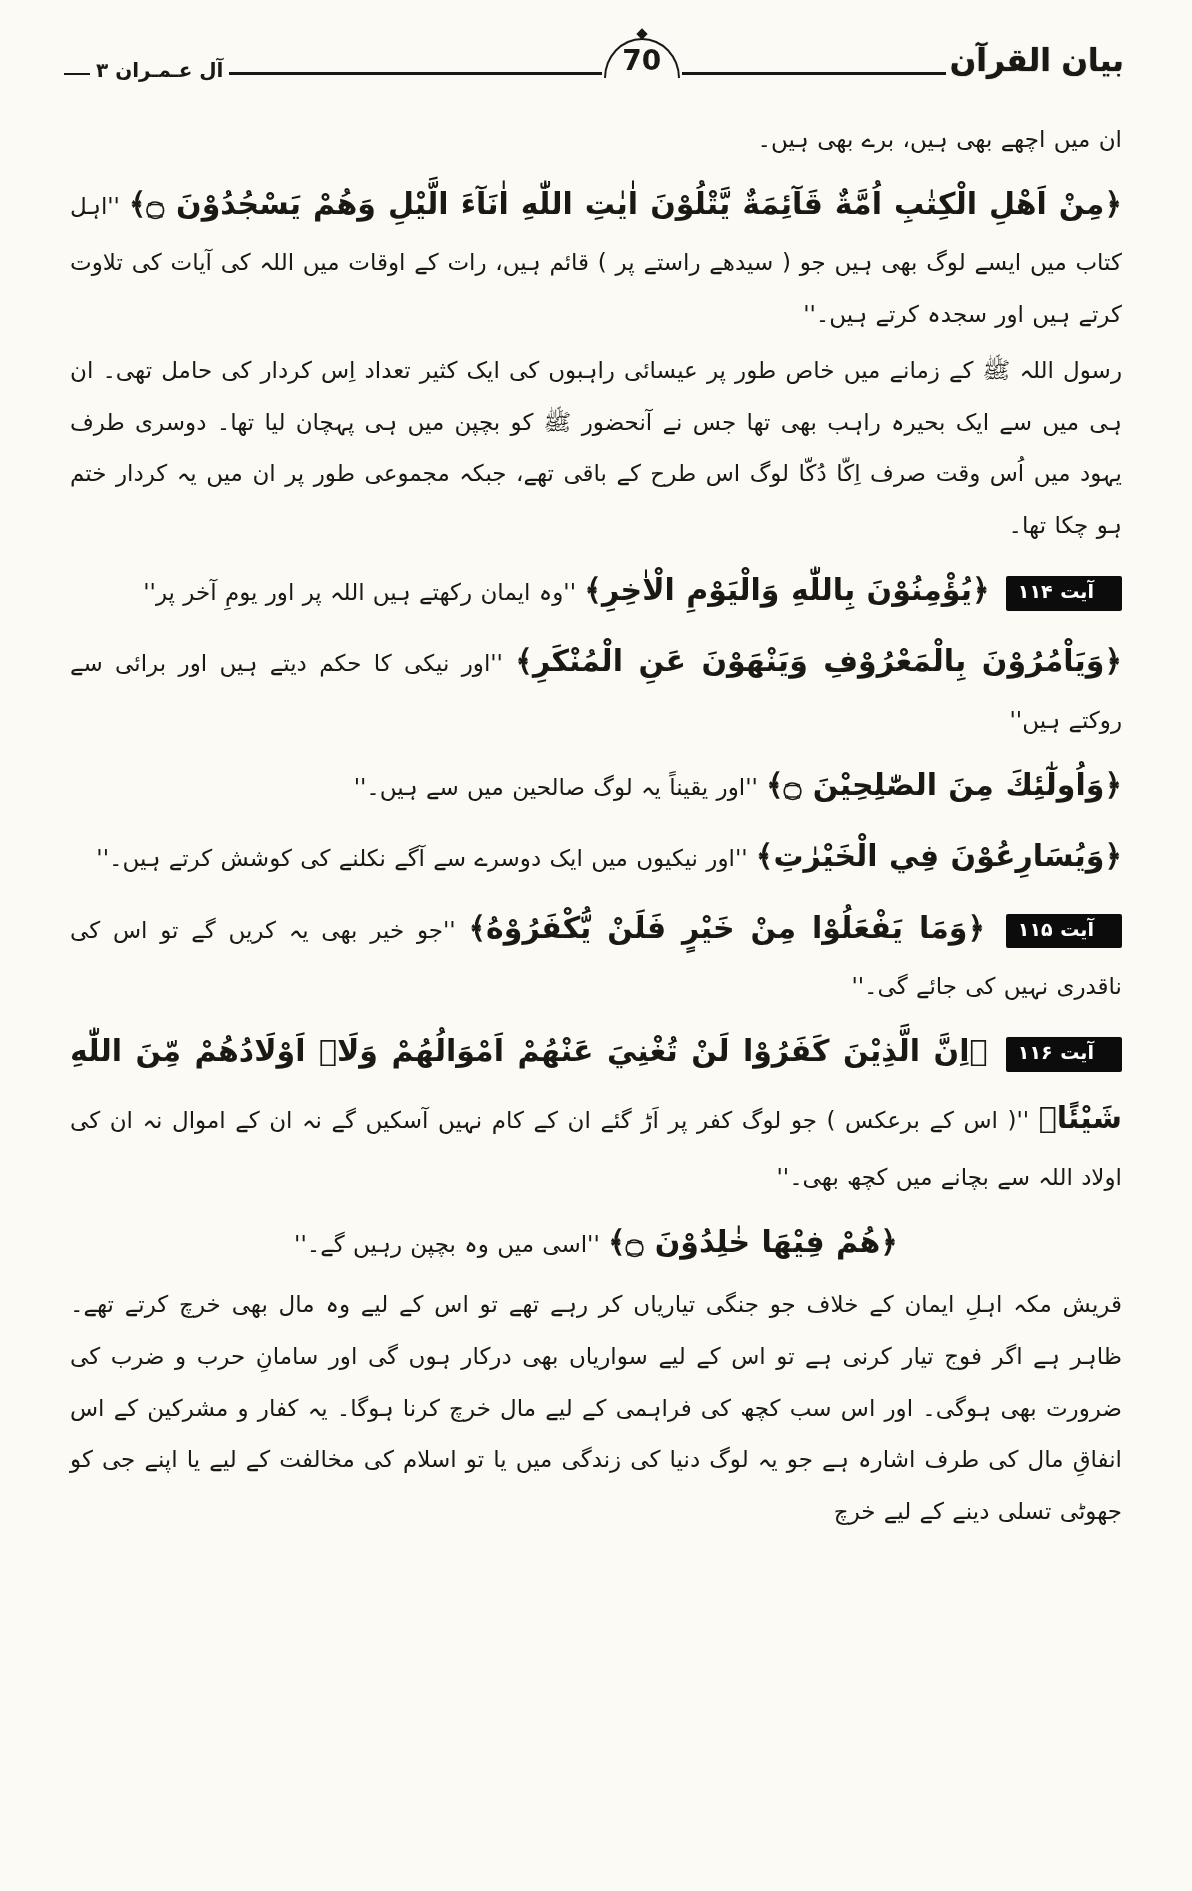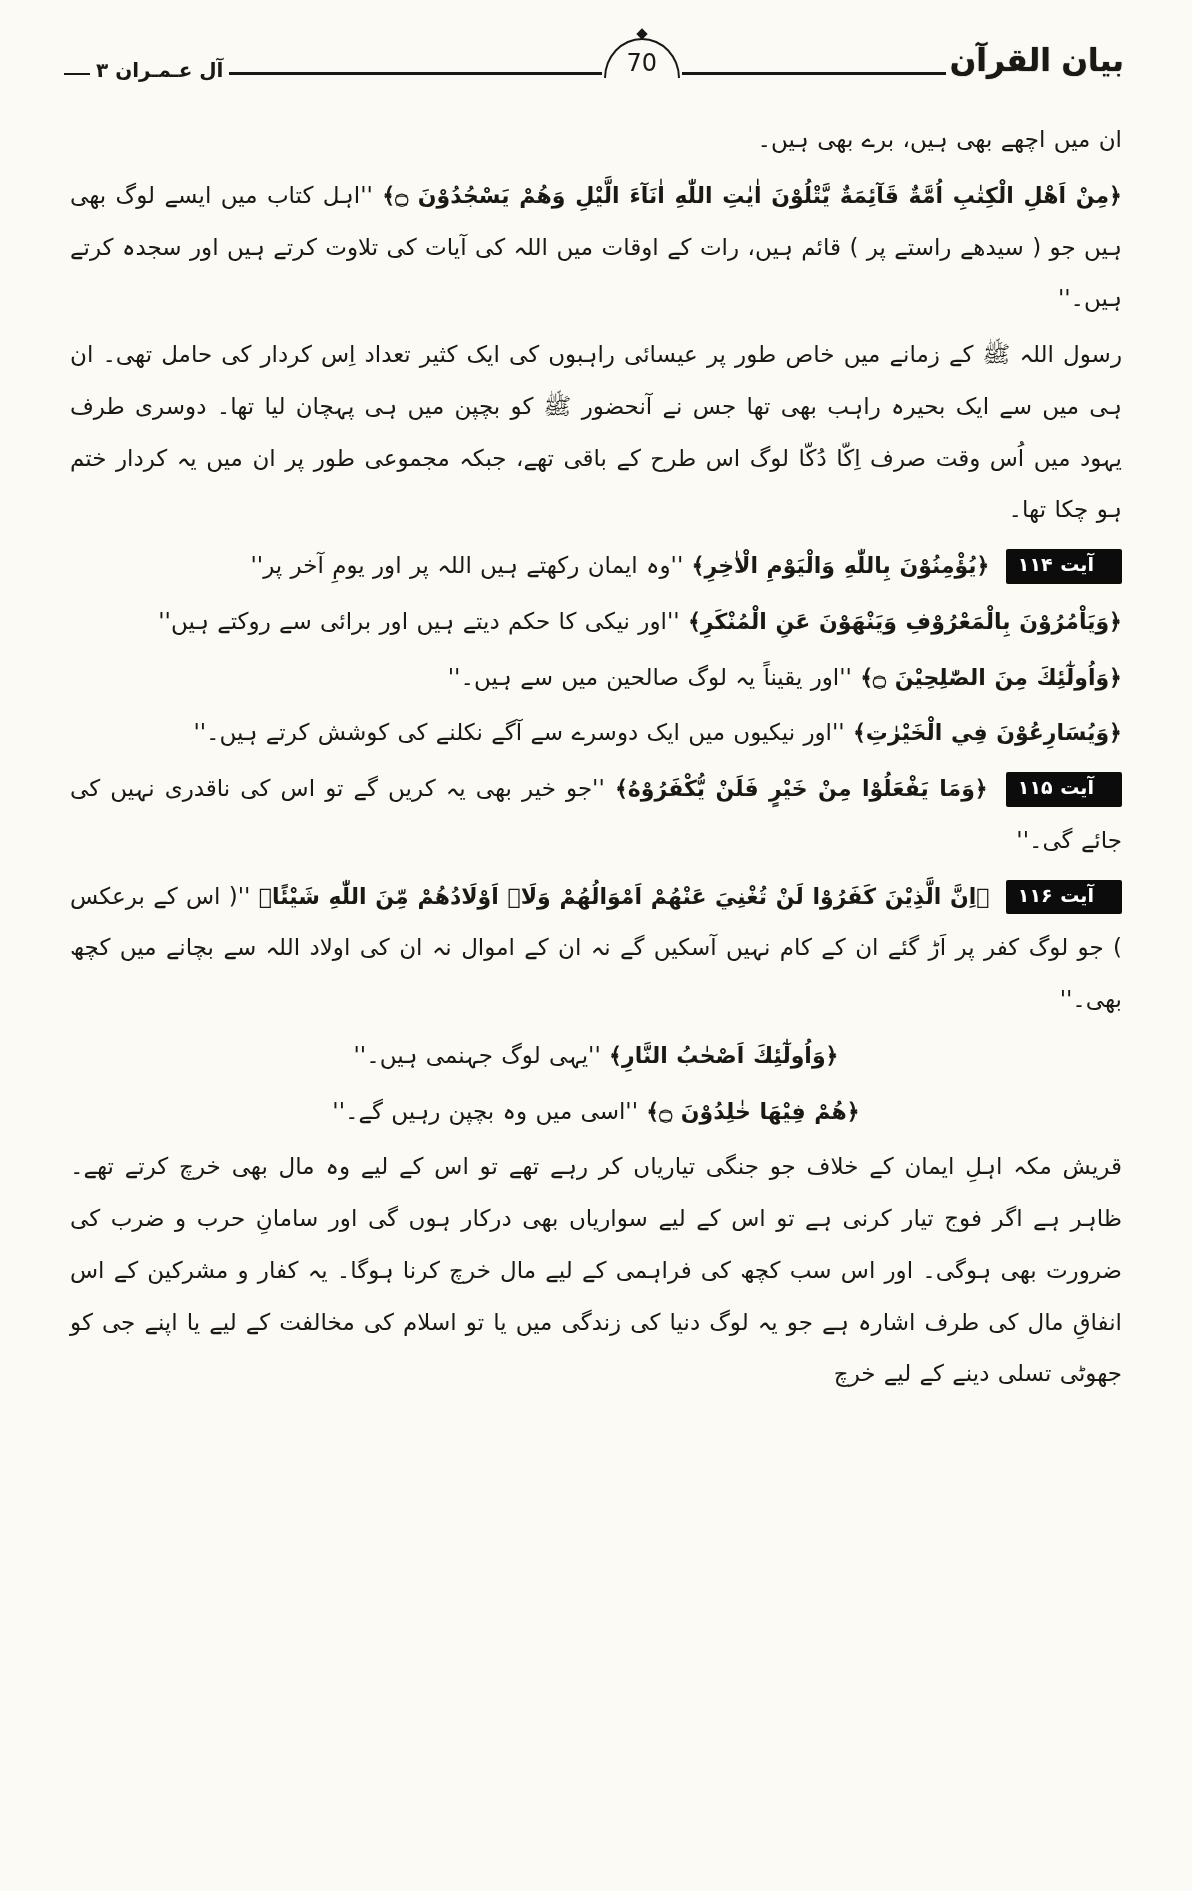--- a/index.html
+++ b/index.html
@@ -40,42 +40,42 @@
     box-sizing: border-box;
   }
   .ornament::before {
     content: "";
     position: absolute;
     top: -10px; left: 50%;
     transform: translateX(-50%) rotate(45deg);
     width: 8px; height: 8px;
     background: #181818;
   }
-  .pageno { font-size: 24px; font-weight: 400; line-height: 1.2; }
+  .pageno { font-size: 28px; font-weight: 700; line-height: 1.2; }
   .surah-ref {
     font-size: 20px;
     font-weight: 700;
     margin: 0 6px 6px 6px;
     white-space: nowrap;
   }
 
   
   .content { padding: 0 6px; }
   .block {
     margin: 4px 0;
     font-size: 23px;
     line-height: 2.25;
     text-align: justify;
     word-spacing: 1px;
   }
   .block.align-right  { text-align: right; }
   .block.align-center { text-align: center; }
   .arabic {
     font-weight: 700;
-    font-size: 22px;
+    font-size: 30px;
   }
   .urdu { font-size: 23px; margin-top: 32px; }
   .ayah-marker {
     display: inline-block;
     background: #0c0c0c;
     color: #ffffff;
     font-size: 19px;
     font-weight: 700;
     line-height: 1.45;
     padding: 2px 28px 5px 12px;
@@ -105,18 +105,17 @@
   <main class="content" dir="rtl">
       <p class="block align-right" dir="rtl"><span class="urdu">ان میں اچھے بھی ہیں، برے بھی ہیں۔</span></p>
       <p class="block" dir="rtl"><span class="arabic">﴿مِنْ اَهْلِ الْكِتٰبِ اُمَّةٌ قَآئِمَةٌ يَّتْلُوْنَ اٰيٰتِ اللّٰهِ اٰنَآءَ الَّيْلِ وَهُمْ يَسْجُدُوْنَ ۝﴾</span> <span class="urdu">''اہل کتاب میں ایسے لوگ بھی ہیں جو ( سیدھے راستے پر ) قائم ہیں، رات کے اوقات میں اللہ کی آیات کی تلاوت کرتے ہیں اور سجدہ کرتے ہیں۔''</span></p>
       <p class="block" dir="rtl"><span class="urdu">رسول اللہ ﷺ کے زمانے میں خاص طور پر عیسائی راہبوں کی ایک کثیر تعداد اِس کردار کی حامل تھی۔ ان ہی میں سے ایک بحیرہ راہب بھی تھا جس نے آنحضور ﷺ کو بچپن میں ہی پہچان لیا تھا۔ دوسری طرف یہود میں اُس وقت صرف اِکّا دُکّا لوگ اس طرح کے باقی تھے، جبکہ مجموعی طور پر ان میں یہ کردار ختم ہو چکا تھا۔</span></p>
       <p class="block" dir="rtl"><span class="ayah-marker">آیت ۱۱۴</span> <span class="arabic">﴿يُؤْمِنُوْنَ بِاللّٰهِ وَالْيَوْمِ الْاٰخِرِ﴾</span> <span class="urdu">''وہ ایمان رکھتے ہیں اللہ پر اور یومِ آخر پر''</span></p>
       <p class="block" dir="rtl"><span class="arabic">﴿وَيَاْمُرُوْنَ بِالْمَعْرُوْفِ وَيَنْهَوْنَ عَنِ الْمُنْكَرِ﴾</span> <span class="urdu">''اور نیکی کا حکم دیتے ہیں اور برائی سے روکتے ہیں''</span></p>
       <p class="block" dir="rtl"><span class="arabic">﴿وَاُولٰٓئِكَ مِنَ الصّٰلِحِيْنَ ۝﴾</span> <span class="urdu">''اور یقیناً یہ لوگ صالحین میں سے ہیں۔''</span></p>
       <p class="block" dir="rtl"><span class="arabic">﴿وَيُسَارِعُوْنَ فِي الْخَيْرٰتِ﴾</span> <span class="urdu">''اور نیکیوں میں ایک دوسرے سے آگے نکلنے کی کوشش کرتے ہیں۔''</span></p>
       <p class="block" dir="rtl"><span class="ayah-marker">آیت ۱۱۵</span> <span class="arabic">﴿وَمَا يَفْعَلُوْا مِنْ خَيْرٍ فَلَنْ يُّكْفَرُوْهُ﴾</span> <span class="urdu">''جو خیر بھی یہ کریں گے تو اس کی ناقدری نہیں کی جائے گی۔''</span></p>
       <p class="block" dir="rtl"><span class="ayah-marker">آیت ۱۱۶</span> <span class="arabic">﴿اِنَّ الَّذِيْنَ كَفَرُوْا لَنْ تُغْنِيَ عَنْهُمْ اَمْوَالُهُمْ وَلَاۤ اَوْلَادُهُمْ مِّنَ اللّٰهِ شَيْئًا﴾</span> <span class="urdu">''( اس کے برعکس ) جو لوگ کفر پر اَڑ گئے ان کے کام نہیں آسکیں گے نہ ان کے اموال نہ ان کی اولاد اللہ سے بچانے میں کچھ بھی۔''</span></p>
-      <p class="block align-center" dir="rtl"><span class="arabic">﴿وَاُولٰٓئِكَ اَصْحٰبُ النَّارِ﴾</span> <span class="urdu">''یہی لوگ جہنمی ہیں۔''</span></p>
       <p class="block align-center" dir="rtl"><span class="arabic">﴿هُمْ فِيْهَا خٰلِدُوْنَ ۝﴾</span> <span class="urdu">''اسی میں وہ بچپن رہیں گے۔''</span></p>
       <p class="block" dir="rtl"><span class="urdu">قریش مکہ اہلِ ایمان کے خلاف جو جنگی تیاریاں کر رہے تھے تو اس کے لیے وہ مال بھی خرچ کرتے تھے۔ ظاہر ہے اگر فوج تیار کرنی ہے تو اس کے لیے سواریاں بھی درکار ہوں گی اور سامانِ حرب و ضرب کی ضرورت بھی ہوگی۔ اور اس سب کچھ کی فراہمی کے لیے مال خرچ کرنا ہوگا۔ یہ کفار و مشرکین کے اس انفاقِ مال کی طرف اشارہ ہے جو یہ لوگ دنیا کی زندگی میں یا تو اسلام کی مخالفت کے لیے یا اپنے جی کو جھوٹی تسلی دینے کے لیے خرچ</span></p>
     </main>
 
 </div>
 
 </body></html>

